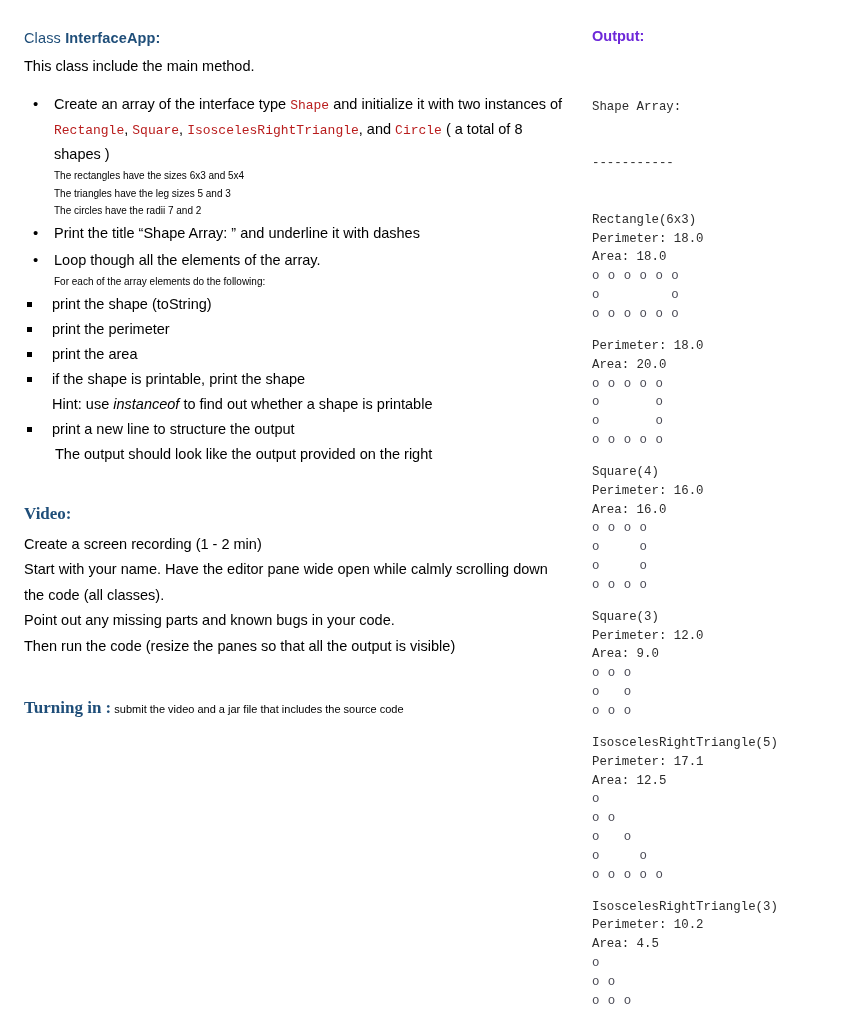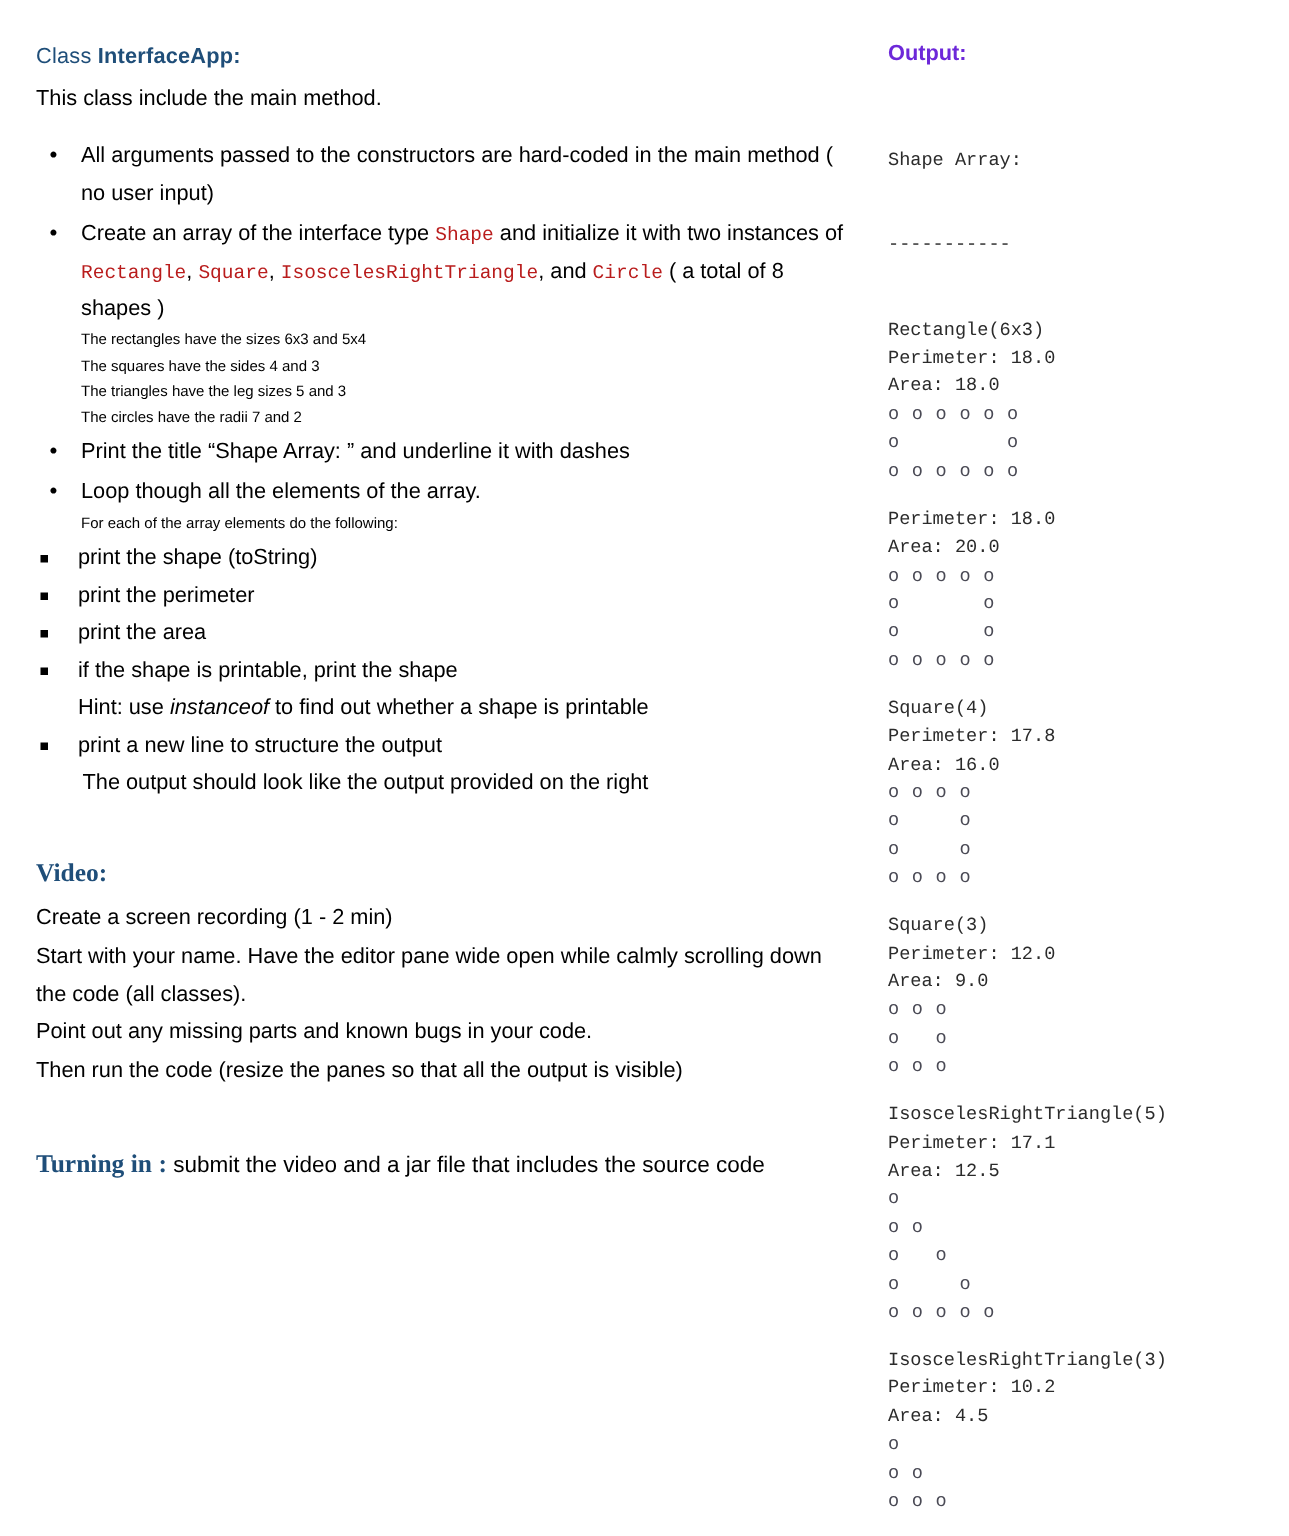--- a/index.html
+++ b/index.html
@@ -126,21 +126,21 @@
   .video-block .vline {
     font-size: 14.5px;
     line-height: 1.75;
   }
   .video-heading { margin-bottom: 6px; }
 
   .turning-block { margin-top: 36px; }
   .turning-rest {
     font-family: "Liberation Sans", sans-serif;
     font-weight: normal;
-    font-size: 15px;
+    font-size: 11px;
     color: #000000;
   }
 
   
   .right-col {
     position: absolute;
     left: 592px;
     top: 28px;
     width: 262px;
   }
@@ -169,27 +169,23 @@
   <div class="left-col">
 
     <p class="heading-class">
       <span>Class </span><span class="bold">InterfaceApp:</span>
     </p>
 
     <p class="intro-line">This class include the main method.</p>
 
     <ul class="bullets" id="main-bullets">
         <li class="dot">
-          <div><span>All arguments passed to the constructors are hard-coded in the main method ( no user input)</span></div>
-        </li>
-        <li class="dot">
           <div><span>Create an array of the interface type </span><span class="code">Shape</span><span> and initialize it with two instances of </span><span class="code">Rectangle</span><span>, </span><span class="code">Square</span><span>, </span><span class="code">IsoscelesRightTriangle</span><span>, and </span><span class="code">Circle</span><span> ( a total of 8 shapes )</span></div>
           <ul class="sub-lines">
             <li>The rectangles have the sizes 6x3 and 5x4</li>
-            <li>The squares have the sides 4 and 3</li>
             <li>The triangles have the leg sizes 5 and 3</li>
             <li>The circles have the radii 7 and 2</li>
           </ul>
         </li>
         <li class="dot">
           <div><span>Print  the title “Shape Array: ” and underline it with dashes</span></div>
         </li>
         <li class="dot">
           <div><span>Loop though all the elements of the array.</span></div>
           <ul class="sub-lines">
@@ -230,21 +226,21 @@
   <div class="right-col">
     <p class="output-heading">Output:</p>
     <div class="console">
       <div class="ln">Shape Array:</div>
       <div class="ln" style="margin-bottom:0">-----------</div>
       <div id="console-blocks"><div class="blk"><div class="ln">Rectangle(6x3)</div><div class="ln">Perimeter: 18.0</div><div class="ln">Area: 18.0</div><div class="art">o o o o o o
 o         o
 o o o o o o</div></div><div class="blk"><div class="ln">Perimeter: 18.0</div><div class="ln">Area: 20.0</div><div class="art">o o o o o
 o       o
 o       o
-o o o o o</div></div><div class="blk"><div class="ln">Square(4)</div><div class="ln">Perimeter: 17.8</div><div class="ln">Area: 16.0</div><div class="art">o o o o
+o o o o o</div></div><div class="blk"><div class="ln">Square(4)</div><div class="ln">Perimeter: 16.0</div><div class="ln">Area: 16.0</div><div class="art">o o o o
 o     o
 o     o
 o o o o</div></div><div class="blk"><div class="ln">Square(3)</div><div class="ln">Perimeter: 12.0</div><div class="ln">Area: 9.0</div><div class="art">o o o
 o   o
 o o o</div></div><div class="blk"><div class="ln">IsoscelesRightTriangle(5)</div><div class="ln">Perimeter: 17.1</div><div class="ln">Area: 12.5</div><div class="art">o
 o o
 o   o
 o     o
 o o o o o</div></div><div class="blk"><div class="ln">IsoscelesRightTriangle(3)</div><div class="ln">Perimeter: 10.2</div><div class="ln">Area: 4.5</div><div class="art">o
 o o

